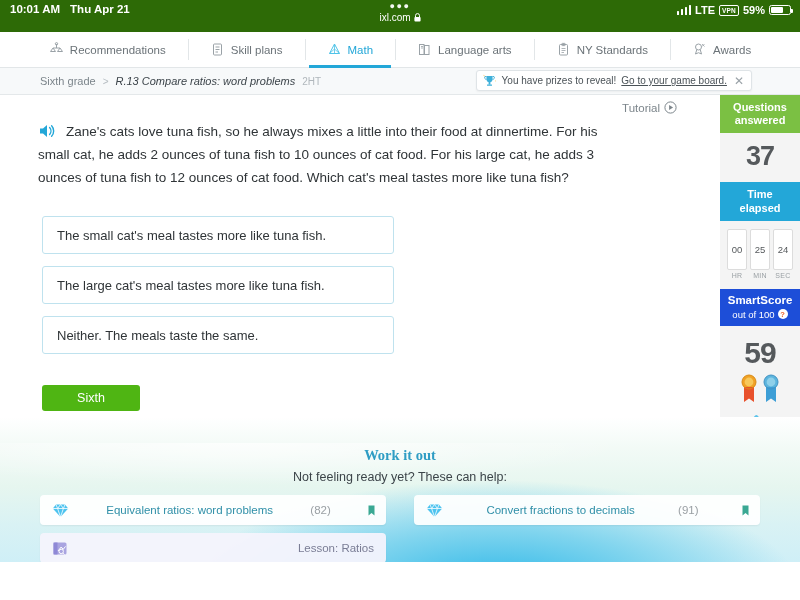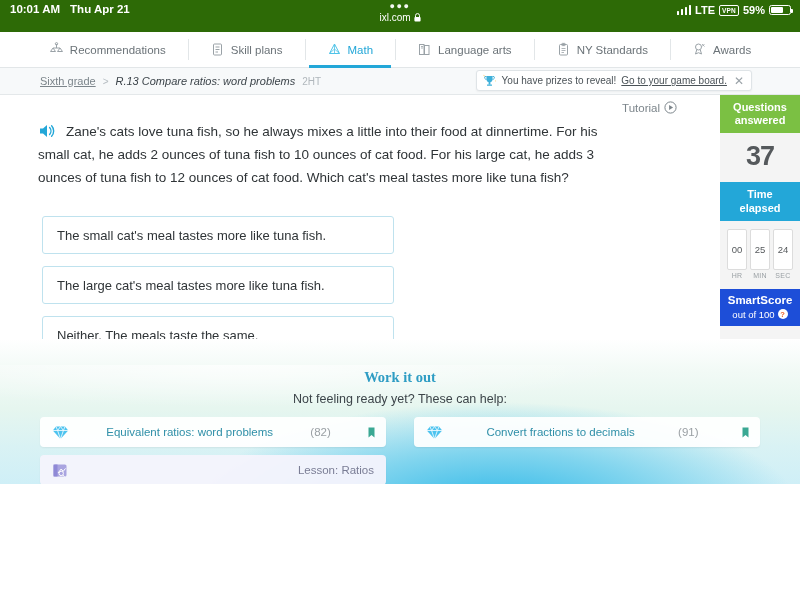--- a/index.html
+++ b/index.html
@@ -1,21 +1,21 @@
 <!DOCTYPE html>
 <html><head>
 <meta charset="utf-8">
 <style>
   * { box-sizing: border-box; margin: 0; padding: 0; }
   html, body {
     width: 800px; height: 600px;
     font-family: "Liberation Sans", sans-serif;
     background: #fff; overflow: hidden;
   }
-  #app { position: relative; width: 800px; height: 484px; overflow: hidden; }
+  #app { position: relative; width: 800px; height: 562px; overflow: hidden; }
 
   
   .statusbar {
     position: absolute; top: 0; left: 0; width: 800px; height: 32px;
     background: #2d6a06; color: #fff;
     font-size: 11.5px; font-weight: bold;
     display: flex; align-items: flex-start; padding: 3px 10px 0 10px;
   }
   .sb-left { display: flex; align-items: center; gap: 10px; white-space: nowrap; }
   .sb-center {
@@ -62,21 +62,21 @@
   .navtab.active + .navtab::before { background:#e2e6e8; }
   .navicon { width: 15px; height: 15px; display:block; }
 
   
   .crumbbar {
     position: absolute; top: 68px; left: 0; width: 800px; height: 27px;
     background: #f7f9fa; border-bottom: 1px solid #e4e8ea;
     display: flex; align-items: center; padding-left: 40px;
     font-size: 11px; color: #555d63;
   }
-  .crumb-grade { color: #7c858b; text-decoration: underline; }
+  .crumb-grade { color: #7c858b; }
   .crumb-sep { margin: 0 7px; color: #b6bdc2; font-size: 10px; }
   .crumb-skill { color: #3c444a; font-style: italic; }
   .crumb-code { color: #b0b7bc; margin-left: 7px; font-size: 10px; }
 
   
   .prize {
     position: absolute; top: 70px; right: 48px;
     background: #fff; border: 1px solid #dfe4e7; border-radius: 3px;
     height: 21px; display: flex; align-items: center; gap: 5px;
     padding: 0 7px 0 5px; font-size: 10px; color: #4a5257;

